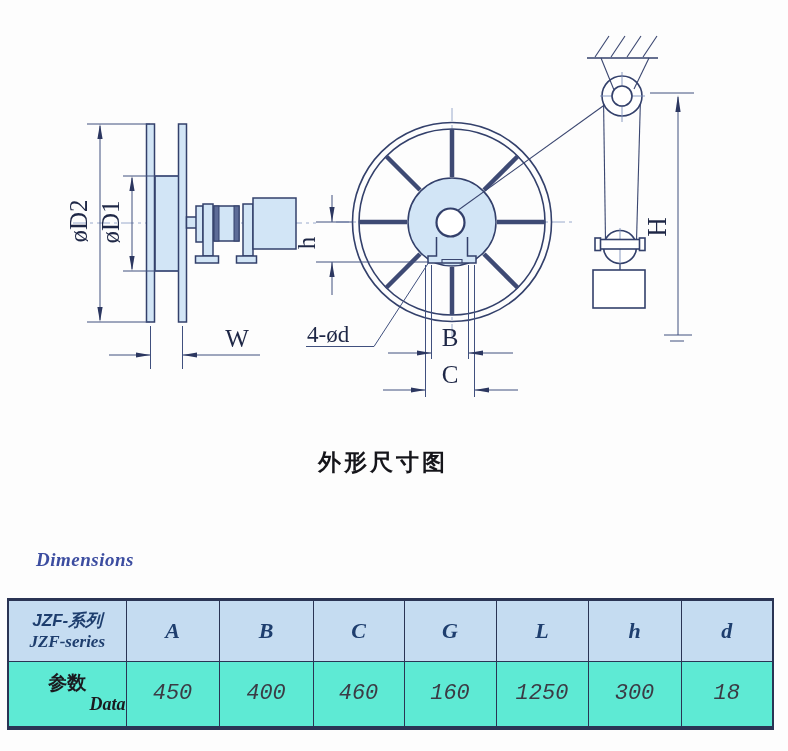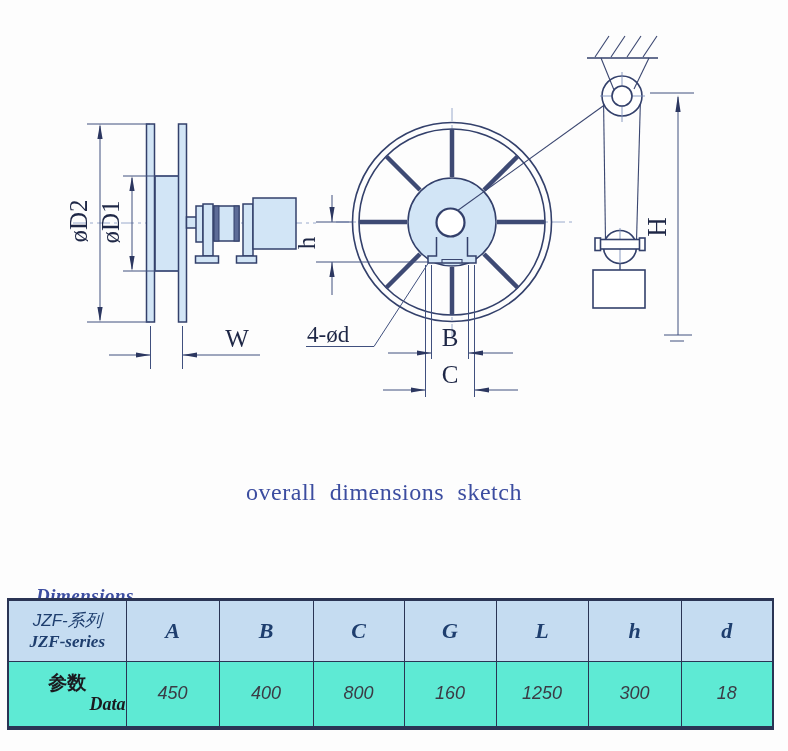--- a/index.html
+++ b/index.html
@@ -32,48 +32,48 @@
     position:absolute;top:479px;left:384px;transform:translateX(-50%);
     font-family:"Liberation Serif",serif;font-size:24px;color:#3c4da0;
     letter-spacing:0.5px;word-spacing:7px;white-space:nowrap;
   }
   .section{
     position:absolute;top:549px;left:8px;display:flex;align-items:baseline;
   }
   .section .zh{font-size:20px;font-weight:700;color:#15151a;letter-spacing:2px;}
   .section .en{
     margin-left:28px;font-family:"Liberation Serif",serif;font-style:italic;
-    font-weight:700;font-size:19px;color:#3c4da0;letter-spacing:0.5px;margin-top:36px;
+    font-weight:700;font-size:19px;color:#3c4da0;letter-spacing:0.5px;
   }
 
   
   table.dims{
     position:absolute;left:7px;top:598px;width:765px;
     border-collapse:collapse;table-layout:fixed;
     border-left:2px solid #2a3454;border-right:2px solid #2a3454;
     border-top:3px solid #2a3454;border-bottom:4px solid #2a3454;
   }
   table.dims th,table.dims td{
     border:1.5px solid #2a3454;text-align:center;vertical-align:middle;padding:0;
   }
   tr.head{height:62px;}
   tr.head th{background:#c5dcf1;color:#1e3e6e;}
   .col-letter{
     font-family:"Liberation Serif",serif;font-style:italic;font-weight:700;
     font-size:22px;
   }
   .series-cell div{line-height:1.25;}
-  .series-zh{font-size:17px;font-weight:400;font-style:italic;}
+  .series-zh{font-size:17px;font-weight:700;font-style:italic;}
   .series-en{font-family:"Liberation Serif",serif;font-size:17px;font-weight:700;font-style:italic;}
   tr.data{height:66px;background:#5eead4;}
   .data-label div{line-height:1.2;color:#1a1a1f;}
   .data-zh{font-size:19px;font-weight:700;}
   .data-en{font-family:"Liberation Serif",serif;font-size:18px;font-weight:700;font-style:italic;text-align:right;}
   .val{
-    font-family:Liberation Sans, sans-serif;font-style:italic;font-size:18px;color:#3b3b45;
+    font-family:Liberation Mono, monospace;font-style:italic;font-size:22px;color:#3b3b45;
   }
 </style>
 </head>
 <body>
 
 <div class="page">
 
   <svg class="drawing" width="788" height="545" viewBox="0 0 788 545">
 
     <g>
@@ -204,21 +204,21 @@
     <g>
       <line class="dim" x1="650" y1="93" x2="694" y2="93"></line>
       <line class="dim" x1="678" y1="97" x2="678" y2="335"></line>
       <polygon class="arr" points="678,95 675.4,112 680.6,112"></polygon>
       <line class="dim" x1="664" y1="335" x2="692" y2="335"></line>
       <line class="dim" x1="670" y1="341" x2="684" y2="341"></line>
       <text class="lbl" transform="rotate(-90 660 227)" x="660" y="227" text-anchor="middle" dominant-baseline="middle" style="font-size:27px">H</text>
     </g>
   </svg>
 
-  <div class="title-en">overall dimensions sketch</div>
+  <div class="title-zh">外形尺寸图</div>
 
   <div class="section">
     <span class="en">Dimensions</span>
   </div>
 
   <table class="dims">
     <colgroup>
       <col style="width:118px">
         <col style="width:93px">
         <col style="width:94px">
@@ -242,21 +242,21 @@
       <th class="col-letter">h</th>
       <th class="col-letter">d</th>
     </tr>
     <tr class="data">
       <td class="data-label">
         <div class="data-zh">参数</div>
         <div class="data-en">Data</div>
       </td>
       <td class="val">450</td>
       <td class="val">400</td>
-      <td class="val">800</td>
+      <td class="val">460</td>
       <td class="val">160</td>
       <td class="val">1250</td>
       <td class="val">300</td>
       <td class="val">18</td>
     </tr>
   </tbody>
     </table>
 </div>
 
 </body></html>

